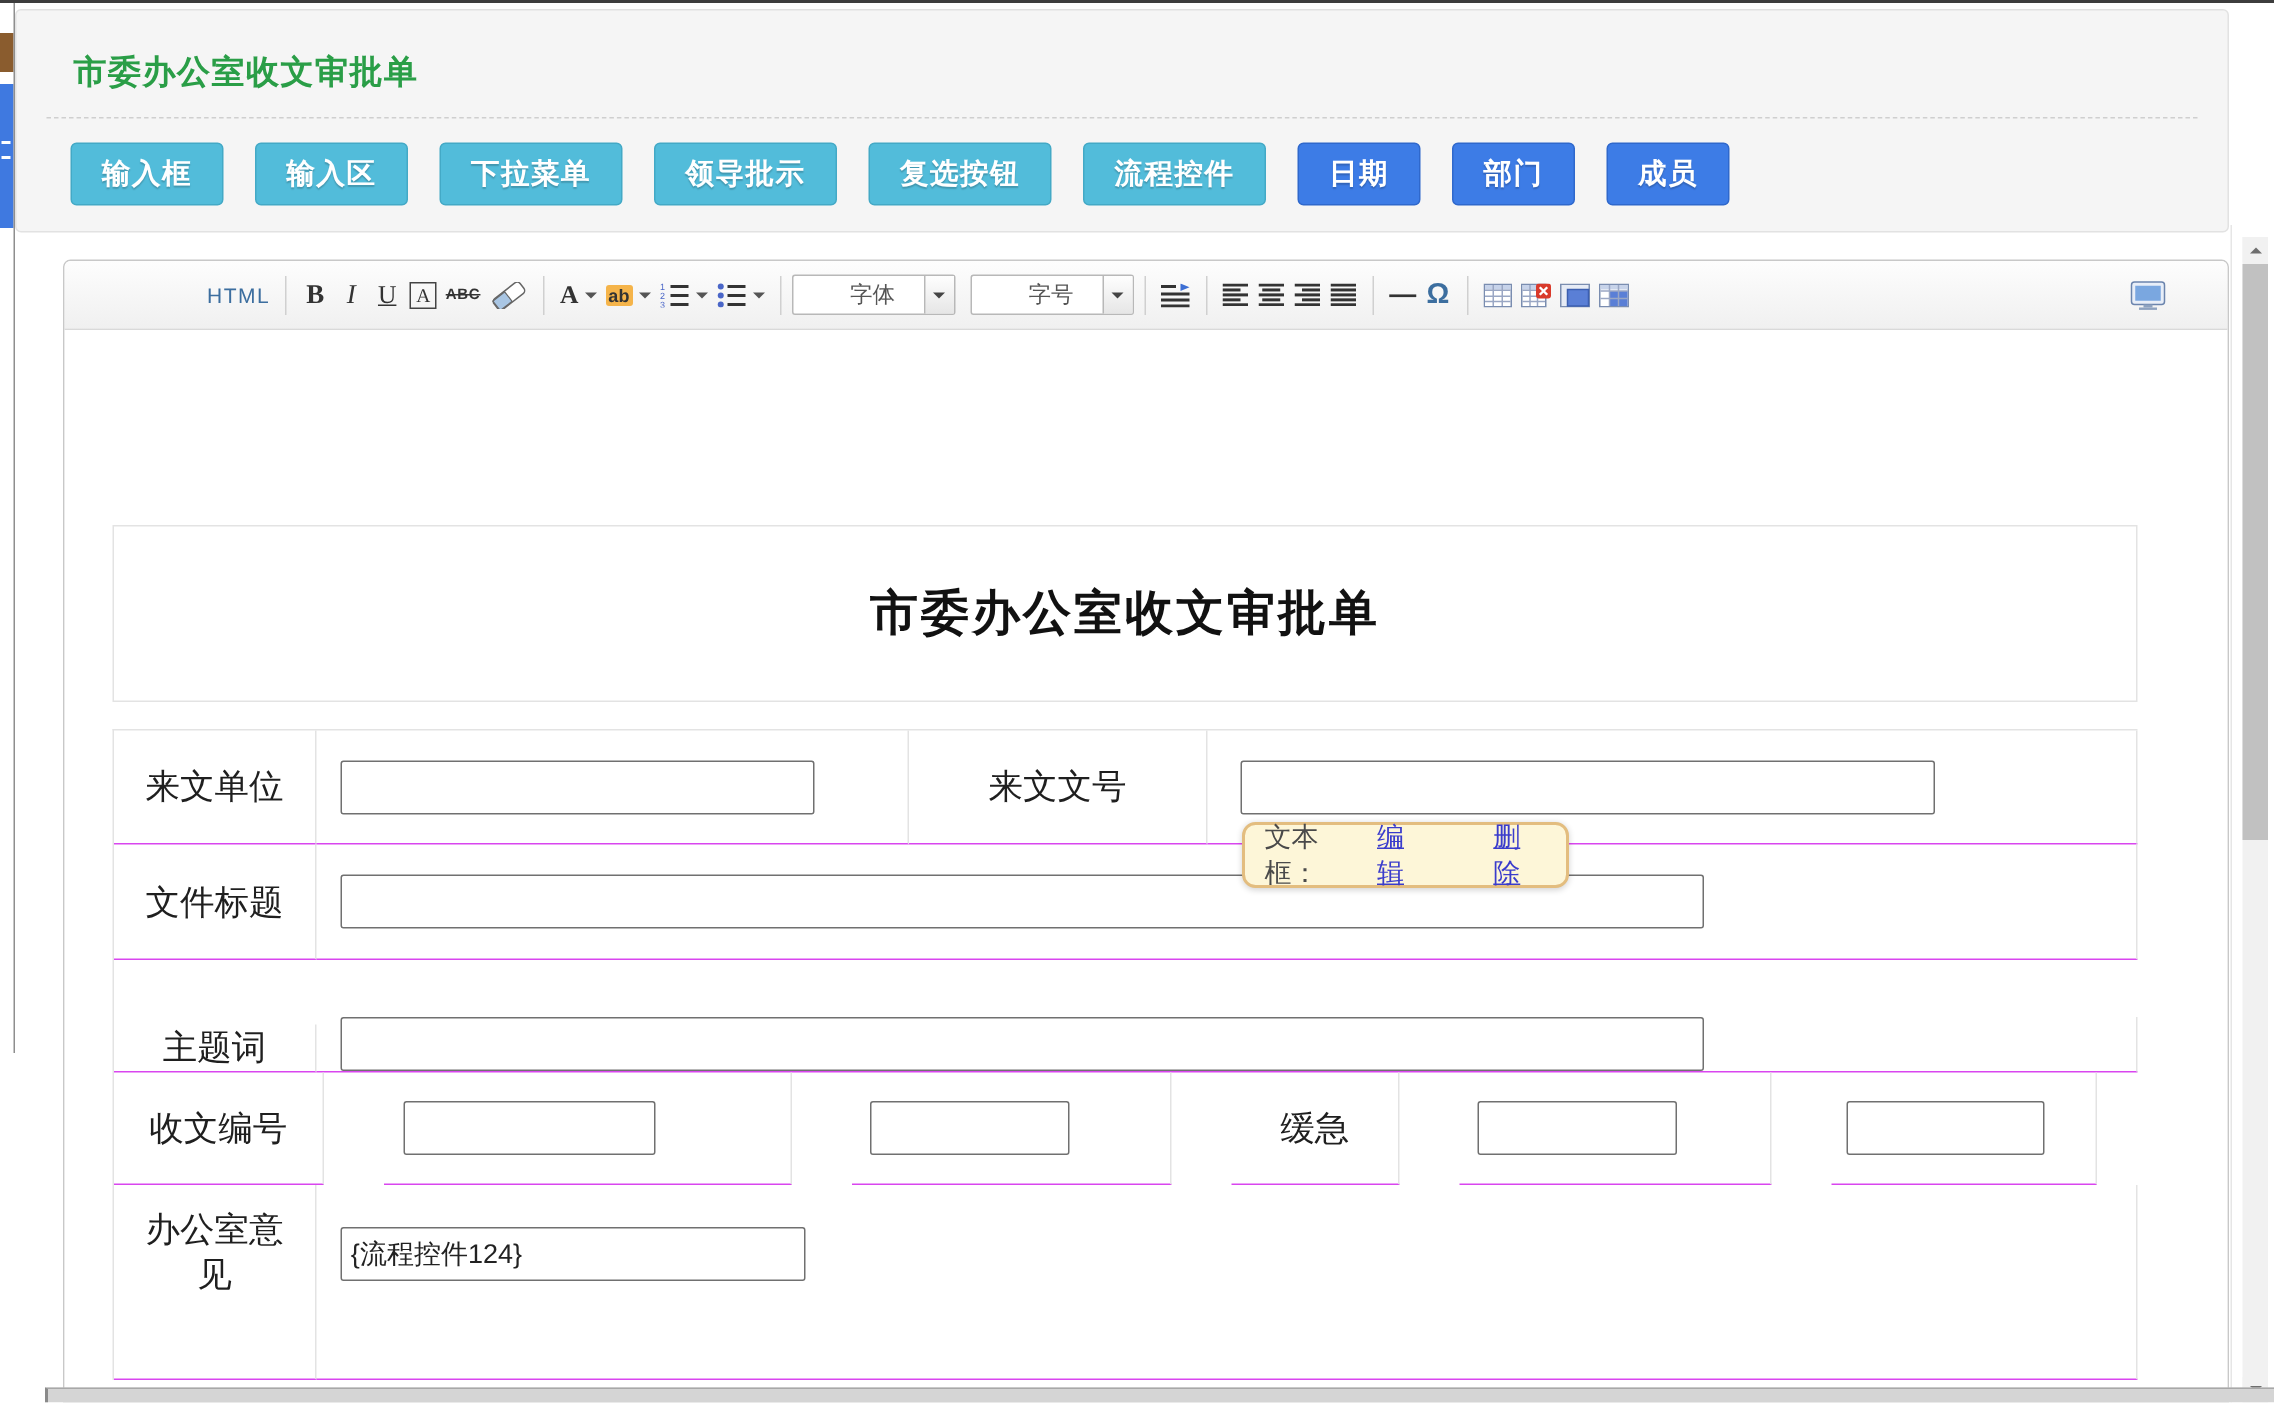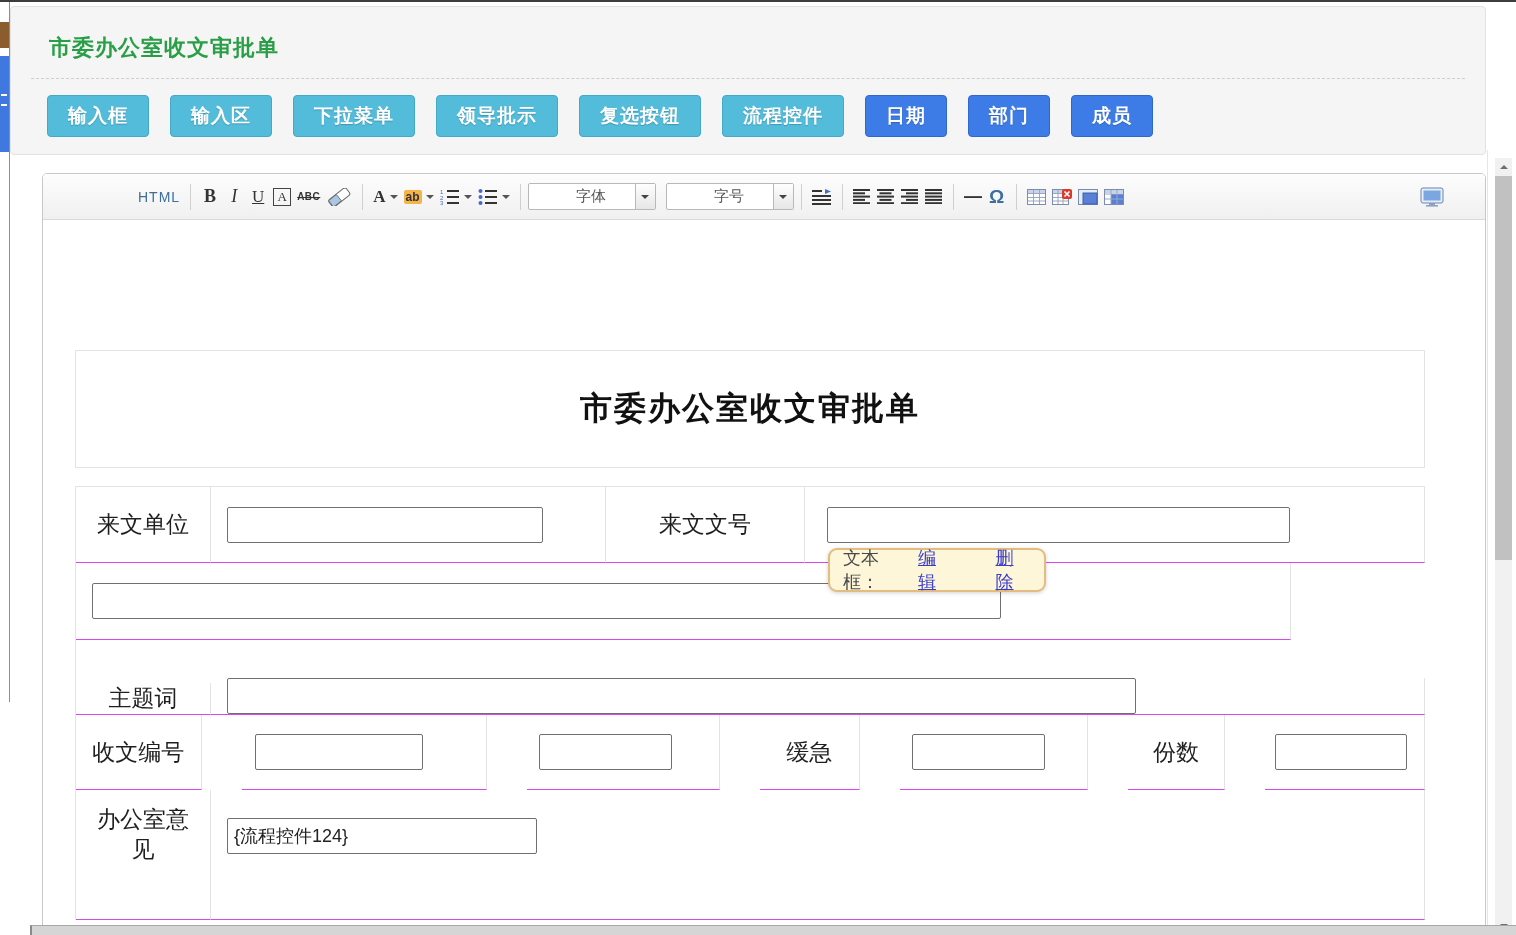--- a/index.html
+++ b/index.html
@@ -50,21 +50,21 @@
   .tb-italic { font-family:"Liberation Serif","DejaVu Serif",serif; font-size:18px; font-style:italic; }
   .tb-under { font-family:"Liberation Serif","DejaVu Serif",serif; font-size:17px; text-decoration:underline; }
   .tb-boxa { font-family:"Liberation Serif","DejaVu Serif",serif; font-size:13px; border:1px solid #444;
     padding:0 3px; line-height:16px; }
   .tb-strike { font-size:10px; font-weight:bold; text-decoration:line-through; letter-spacing:.5px; }
   .tb-fore { font-family:"Liberation Serif","DejaVu Serif",serif; font-size:17px; font-weight:bold; }
   .tb-hilite { background:#f5b44a; border-radius:2px; font-size:12px; font-weight:bold;
     padding:0 2px; position:relative; }
   .caret-down { width:0; height:0; border:4px solid transparent; border-top-color:#555;
     margin-left:4px; margin-top:4px; }
-  .tb-select { width:128px; height:27px; border:1px solid #b8b8b8; background:#fff;
+  .tb-select { width:109px; height:27px; border:1px solid #b8b8b8; background:#fff;
     display:flex; align-items:center; border-radius:2px; flex:0 0 auto; cursor:pointer;padding-left:19px; }
   .tb-select .lbl { flex:1; text-align:center; font-size:15px; color:#555; }
   .tb-select .dd { width:20px; align-self:stretch; border-left:1px solid #b8b8b8;
     background:linear-gradient(#fefefe,#e6e6e6); display:flex; align-items:center; justify-content:center; }
   .tb-select .dd b { width:0; height:0; border:4px solid transparent; border-top-color:#444; margin-top:4px; }
   .tb-hr { font-size:18px; font-weight:bold; letter-spacing:-1px; }
   .tb-omega { font-size:19px; color:#3c6e9f; font-weight:bold; }
   .tb-monitor { margin-left:auto; margin-right:38px; }
 
   
@@ -305,20 +305,21 @@
         <div class="cell" style="width:395px; padding-left:16px">
           <input class="fld" style="width: 316px;" value="">
         </div>
         <div class="cell cell-label" style="width:200px">来文文号</div>
         <div class="cell" style="width:620px; padding-left:22px">
           <input class="fld" style="width: 463px;" value="">
         </div>
       </div>
 
       <div class="trow r2">
+        <div class="cell cell-label" style="width:135px">文件标题</div>
         <div class="cell" style="width:1215px; padding-left:16px">
           <input class="fld" style="width: 909px;" value="">
         </div>
       </div>
 
       <div class="trow r3">
         <div class="cell cell-label" style="width:135px">主题词</div>
         <div class="cell" style="width:1215px; padding-left:16px">
           <input class="fld" style="width: 909px;" value="">
         </div>
@@ -329,21 +330,20 @@
         <div class="cell" style="width:272px; padding-left:13px">
           <input class="fld" style="width: 168px;" value="">
         </div>
         <div class="cell" style="width:213px; padding-left:12px">
           <input class="fld" style="width: 133px;" value="">
         </div>
         <div class="cell cell-label" style="width:112px">缓急</div>
         <div class="cell" style="width:208px; padding-left:12px">
           <input class="fld" style="width: 133px;" value="">
         </div>
-        <div class="cell cell-label" style="width:108px">份数</div>
         <div class="cell" style="width:177px; padding-left:10px">
           <input class="fld" style="width: 132px;" value="">
         </div>
       </div>
 
 
       <div class="trow r6">
         <div class="cell cell-label" style="width:135px; align-items:flex-start; padding-top:14px">
           <span class="lblwrap">办公室意见</span>
         </div>

